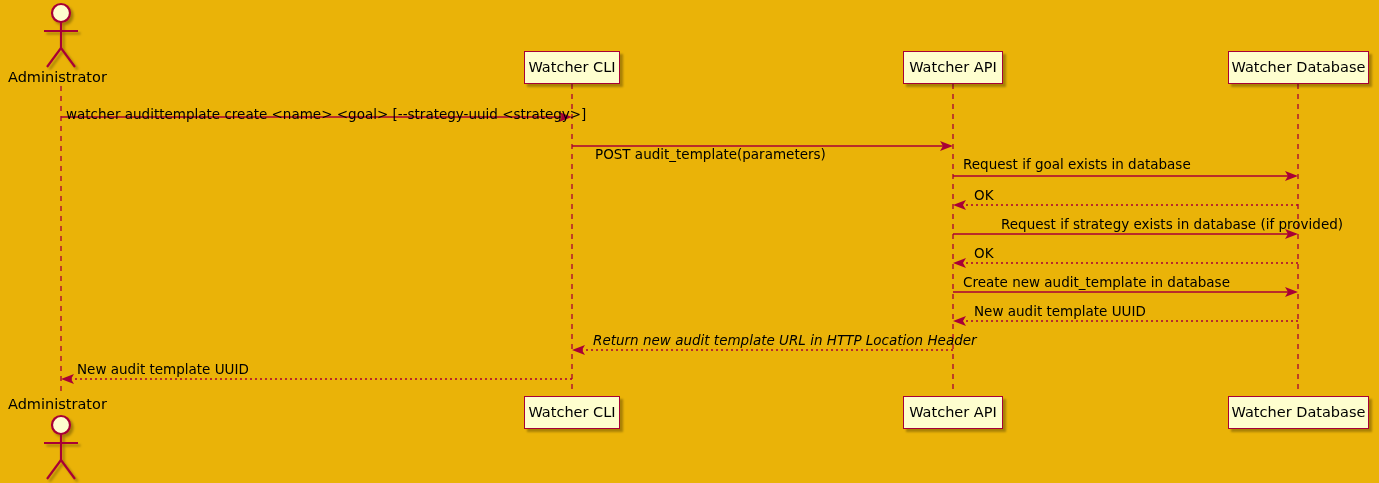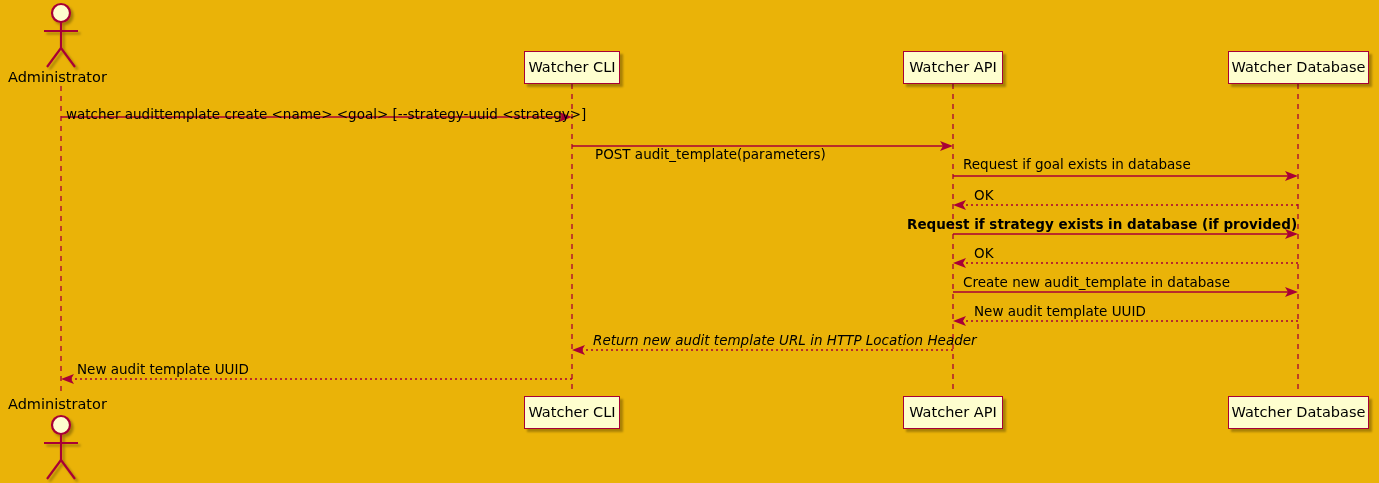--- a/index.html
+++ b/index.html
@@ -174,21 +174,21 @@
   </div>
 
   <div class="msg-label" style="left:66px; top:101px;margin-top:7px;">watcher audittemplate create &lt;name&gt; &lt;goal&gt; [--strategy-uuid &lt;strategy&gt;]</div>
 
   <div class="msg-label" style="left:579px; top:148px;margin-left:16px;">POST audit_template(parameters)</div>
 
   <div class="msg-label" style="left:963px; top:158px;">Request if goal exists in database</div>
 
   <div class="msg-label" style="left:974px; top:189px;">OK</div>
 
-  <div class="msg-label" style="left:907px; top:218px;font-weight:bold;">Request if strategy exists in database (if provided)</div>
+  <div class="msg-label" style="left:1001px; top:218px;">Request if strategy exists in database (if provided)</div>
 
   <div class="msg-label" style="left:974px; top:247px;">OK</div>
 
   <div class="msg-label" style="left:963px; top:276px;">Create new audit_template in database</div>
 
   <div class="msg-label" style="left:974px; top:305px;">New audit template UUID</div>
 
   <div class="msg-label" style="left:593px; top:334px;font-style:italic;">Return new audit template URL in HTTP Location Header</div>
 
   <div class="msg-label" style="left:77px; top:363px;">New audit template UUID</div>

